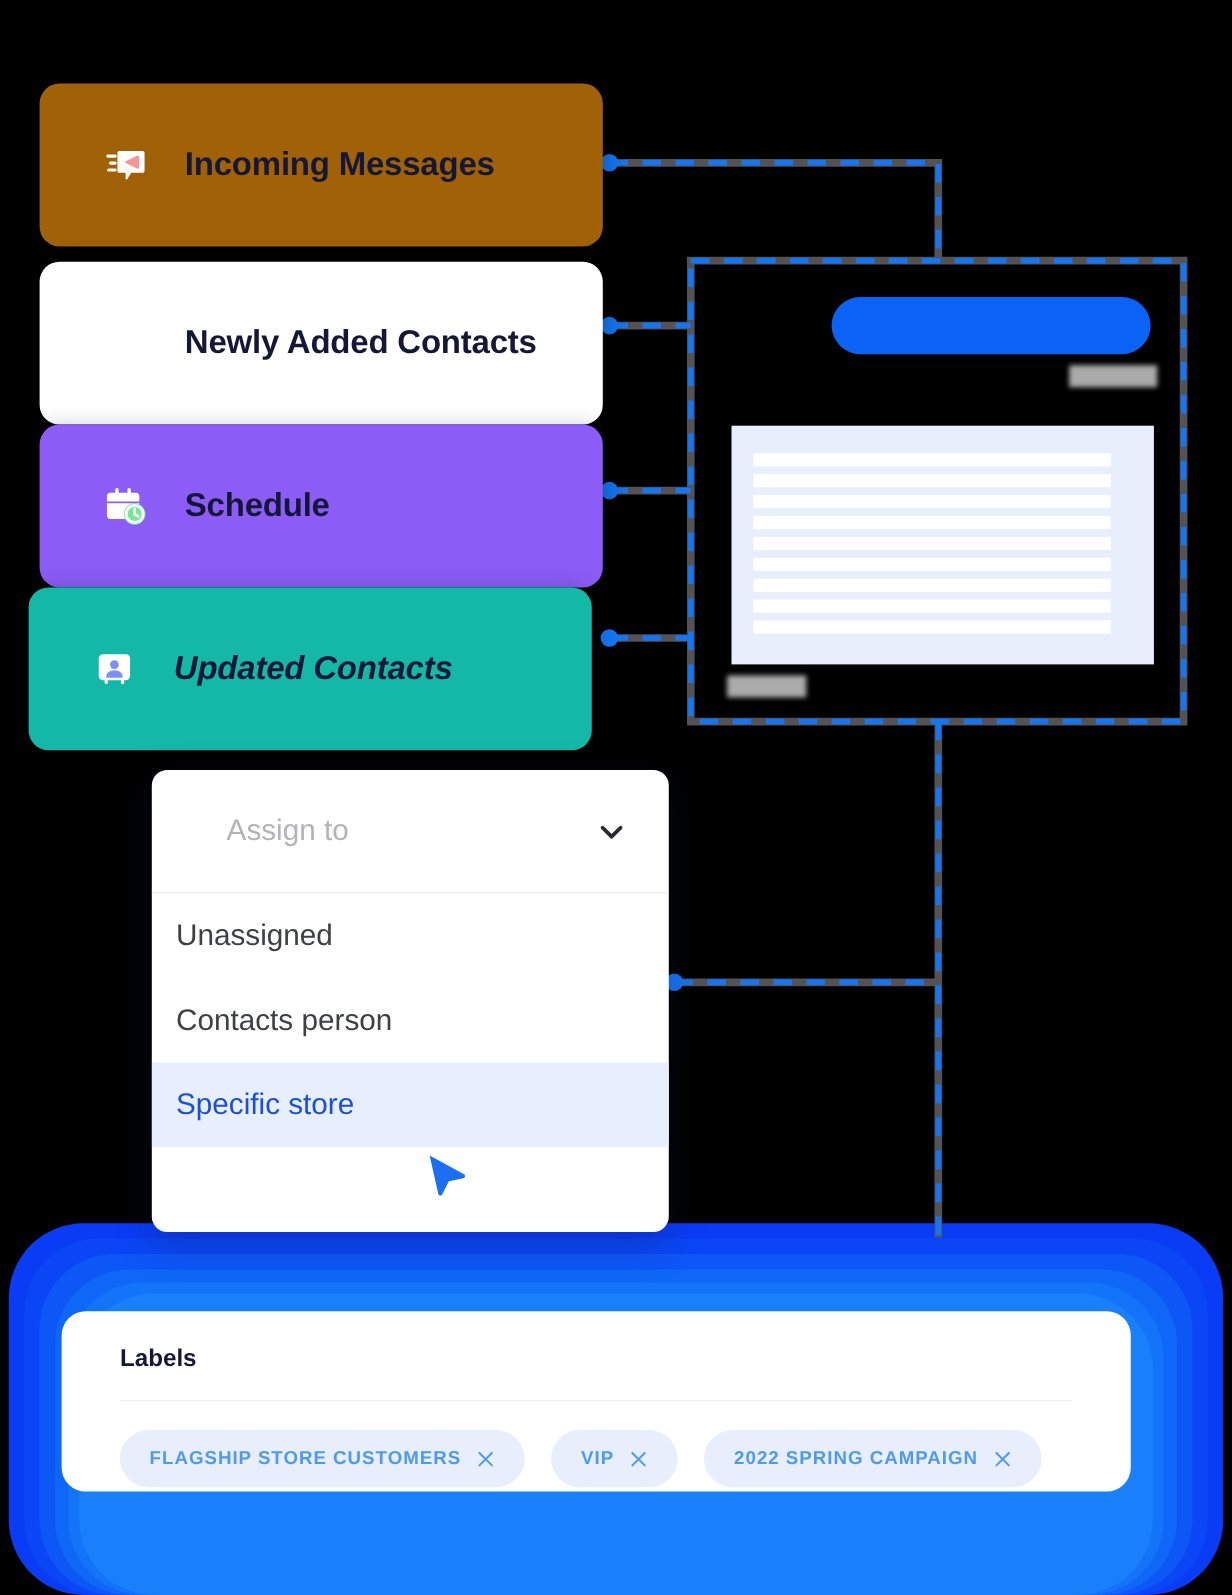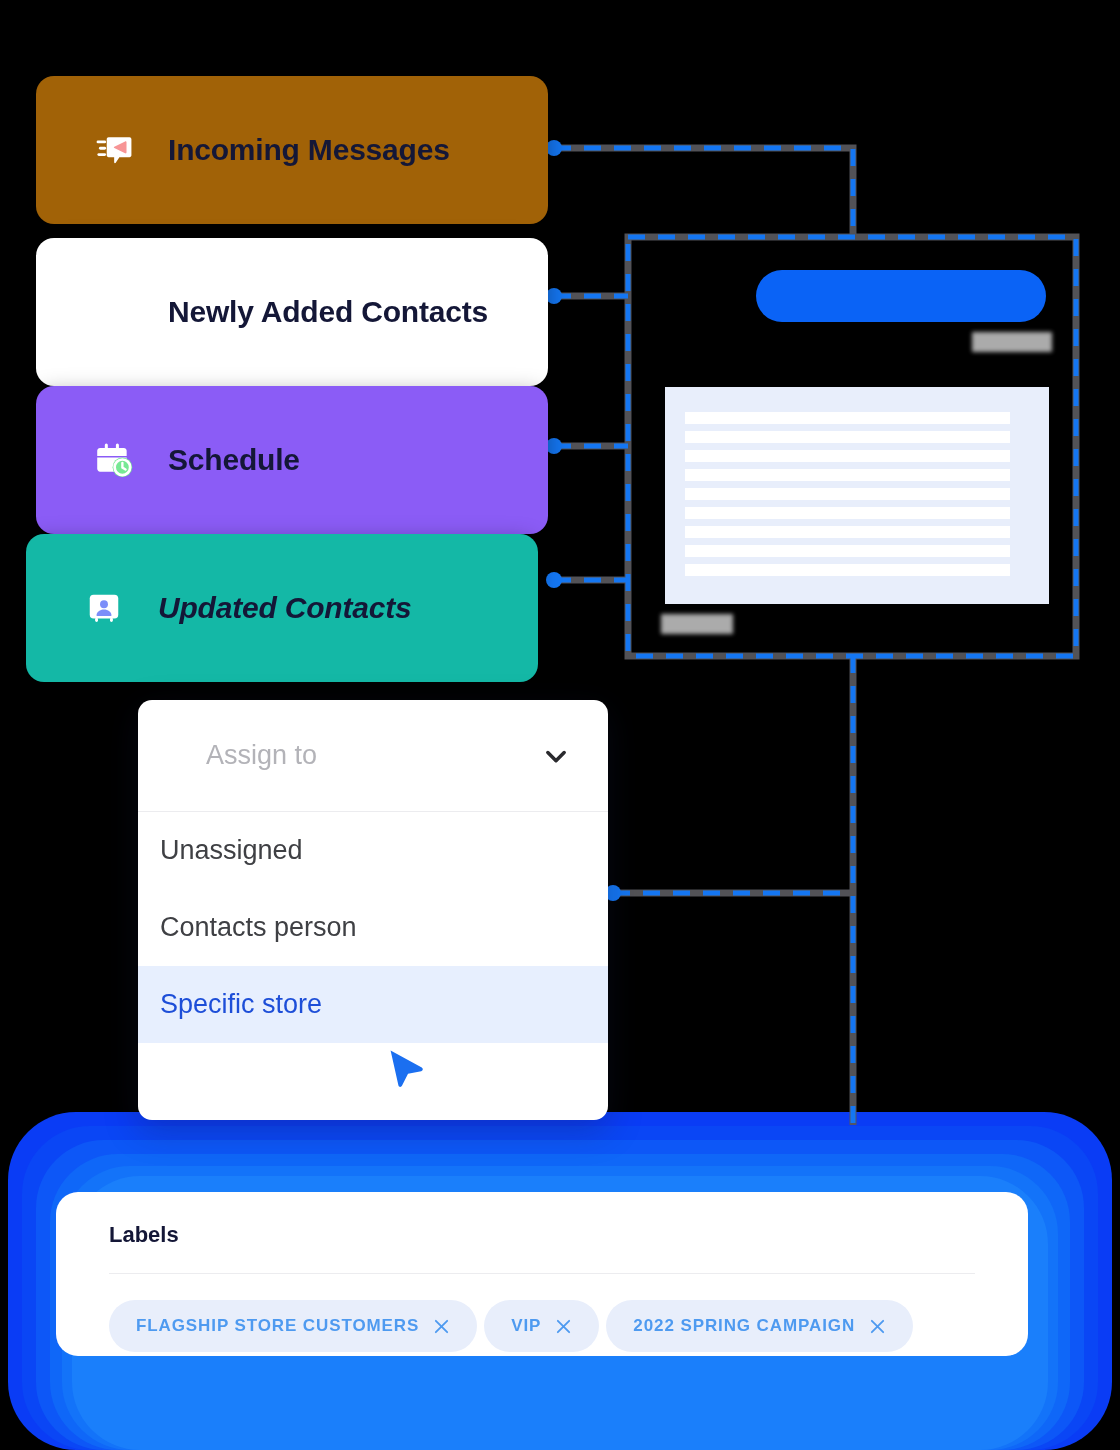--- a/index.html
+++ b/index.html
@@ -106,21 +106,21 @@
   #labels-title {
     position: absolute; left: 53px; top: 30px;
     font-size: 22px; font-weight: 700; color: #141737;
   }
   #labels-divider {
     position: absolute; left: 53px; top: 81px; width: 866px; height: 1px;
     background: #ececef;
   }
   #label-chips {
     position: absolute; left: 53px; top: 108px;
-    display: flex; gap: 7px; align-items: center;
+    display: flex; gap: 24px; align-items: center;
   }
   .chip {
     height: 52px; border-radius: 26px;
     background: #E8EEFB;
     display: flex; align-items: center; gap: 14px;
     padding: 0 27px;
   }
   .chip .txt {
     font-size: 17px; font-weight: 700; letter-spacing: .9px;
     color: #4E9AF0; white-space: nowrap;

